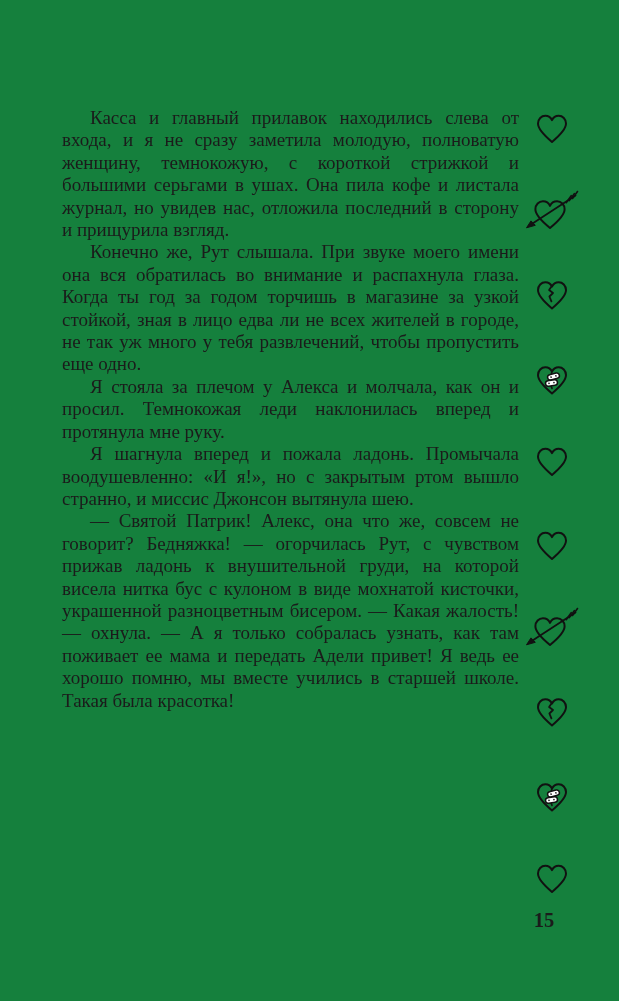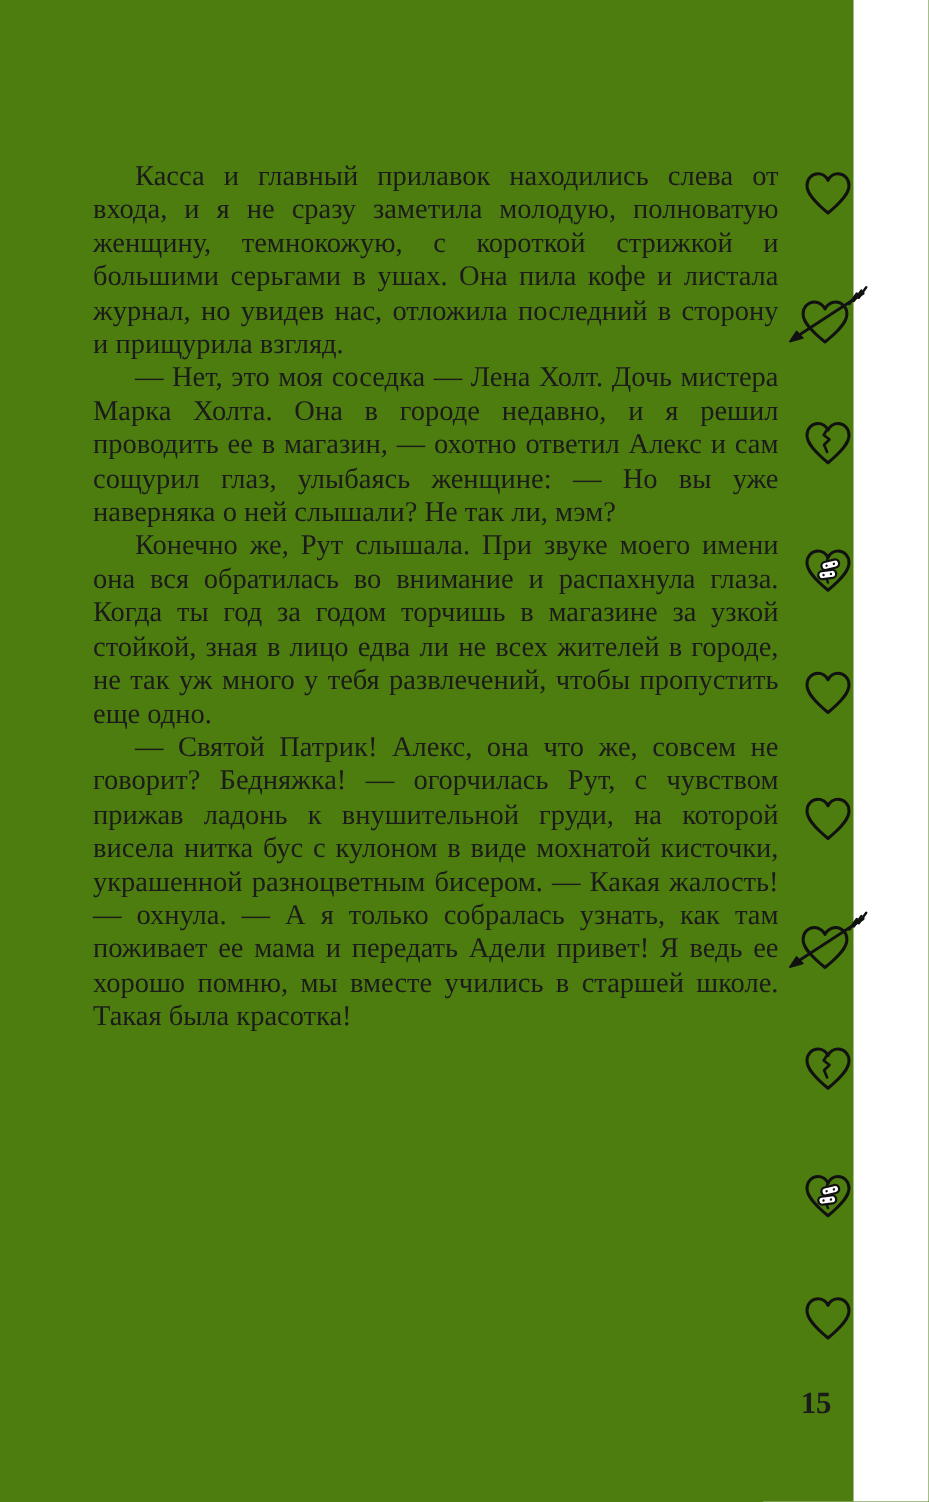--- a/index.html
+++ b/index.html
@@ -6,22 +6,22 @@
   body {
     width: 619px; height: 1001px;
     background: #ffffff;
     font-family: "Liberation Serif", serif;
     color: #1b1b1b;
     overflow: hidden;
     position: relative;
   }
   .page {
     position: absolute; left: 0; top: 0;
-    width: 569px; height: 1001px;
-    background: #4d7c0f;
+    width: 619px; height: 1001px;
+    background: #15803d;
   }
   .page-text {
     position: absolute;
     left: 62px; top: 107px;
     width: 457px;
     font-size: 19px;
     line-height: 22.4px;
     text-align: justify;
     hyphens: auto;
     -webkit-hyphens: auto;
@@ -39,32 +39,32 @@
   .icon-slot { position: absolute; }
   .icon-slot svg { display: block; }
   .page-number {
     position: absolute;
     left: 523px; top: 909px;
     width: 42px;
     text-align: center;
     font-size: 20.5px;
     font-weight: bold;
     color: #1b1b1b;
-    margin-top: 16px;
   }
 </style>
 </head>
 <body>
 
 <div class="page">
 
   <div class="page-text">
     <p>Касса и главный прилавок находились слева от входа, и я не сразу заметила молодую, полноватую женщину, темнокожую, с короткой стрижкой и большими серьгами в ушах. Она пила кофе и листала журнал, но увидев нас, отложила последний в сторону и прищурила взгляд.</p>
-    <p>— Нет, это моя соседка — Лена Холт. Дочь мистера Марка Холта. Она в городе недавно, и я решил проводить ее в магазин, — охотно ответил Алекс и сам сощурил глаз, улыбаясь женщине: — Но вы уже наверняка о ней слышали? Не так ли, мэм?</p>
     <p>Конечно же, Рут слышала. При звуке моего имени она вся обратилась во внимание и распахнула глаза. Когда ты год за годом торчишь в магазине за узкой стойкой, зная в лицо едва ли не всех жителей в городе, не так уж много у тебя развлечений, чтобы пропустить еще одно.</p>
+    <p>Я стояла за плечом у Алекса и молчала, как он и просил. Темнокожая леди наклонилась вперед и протянула мне руку.</p>
+    <p>Я шагнула вперед и пожала ладонь. Промычала воодушевленно: «И я!», но с закрытым ртом вышло странно, и миссис Джонсон вытянула шею.</p>
     <p>— Святой Патрик! Алекс, она что же, совсем не говорит? Бедняжка! — огорчилась Рут, с чувством прижав ладонь к внушительной груди, на которой висела нитка бус с кулоном в виде мохнатой кисточки, украшенной разноцветным бисером. — Какая жалость! — охнула. — А я только собралась узнать, как там поживает ее мама и передать Адели привет! Я ведь ее хорошо помню, мы вместе учились в старшей школе. Такая была красотка!</p>
   </div>
 
   <div class="icon-col" id="icon-col">
       <div class="icon-slot" style="left: 532px; top: 109.5px;">
         <svg width="40" height="35" viewBox="0 0 40 35" fill="none">
     <path d="M20 32 C 10.8 24.3, 6 18.9, 6 13.6 C 6 9, 9.4 5.8, 13.3 5.8 C 16.1 5.8, 18.9 7.7, 20 10.2 C 21.1 7.7, 23.9 5.8, 26.7 5.8 C 30.6 5.8, 34 9, 34 13.6 C 34 18.9, 29.2 24.3, 20 32 Z" stroke="#111111" stroke-width="2" stroke-linecap="round" stroke-linejoin="round"></path>
   </svg>
       </div>
       <div class="icon-slot" style="left: 523px; top: 188.4px;">

